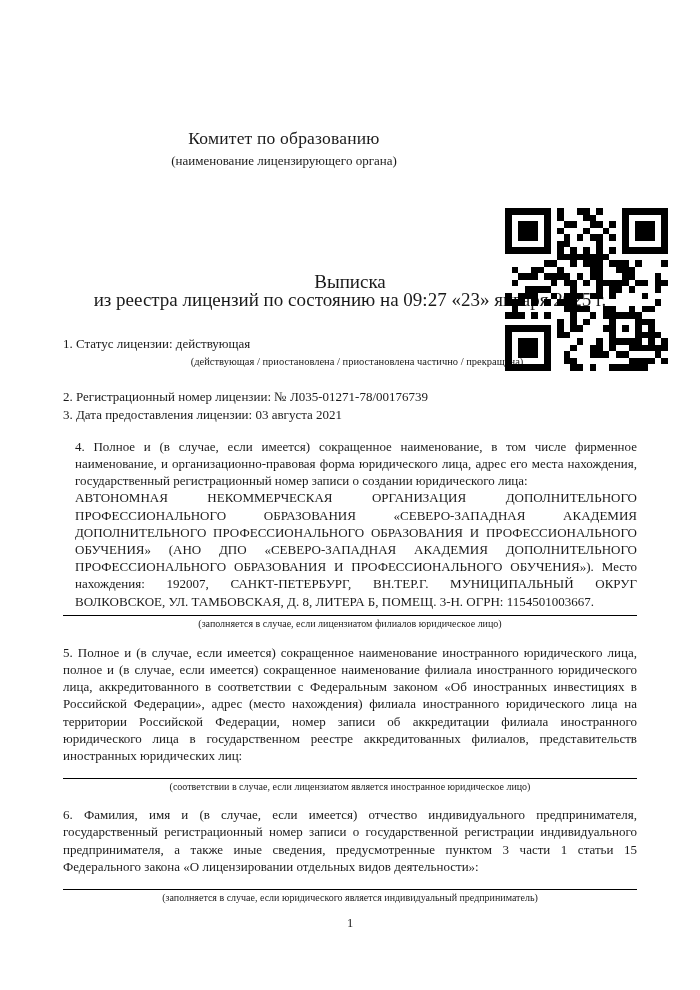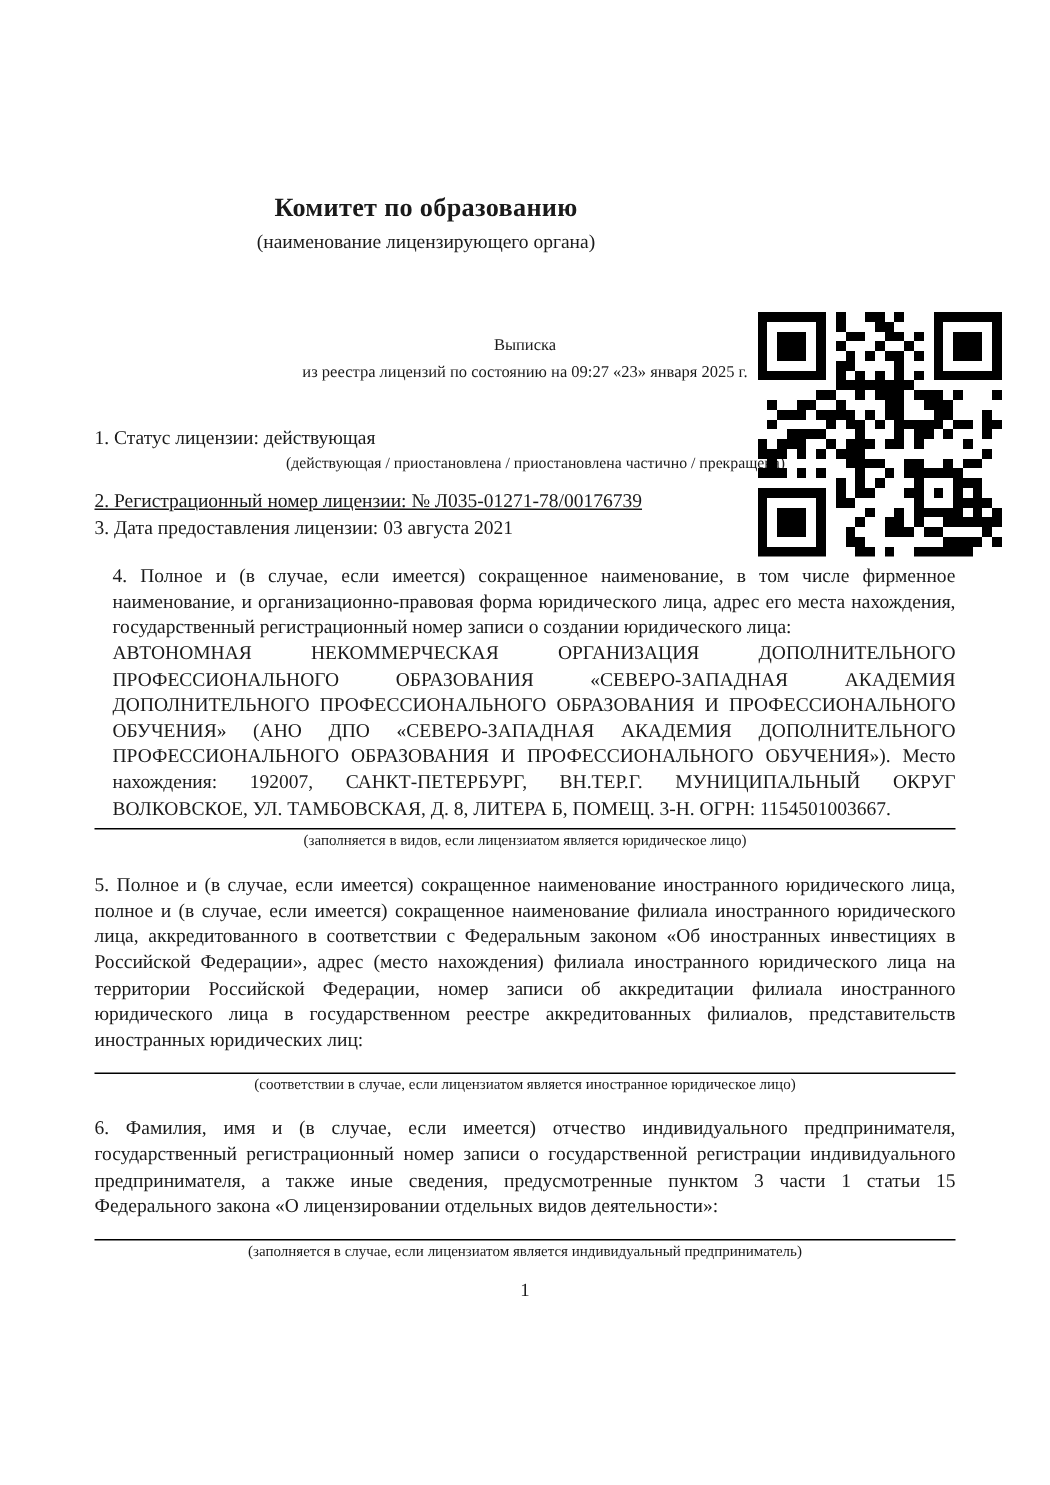--- a/index.html
+++ b/index.html
@@ -11,51 +11,51 @@
     overflow: hidden;
   }
   .page { position: relative; width: 700px; height: 990px; }
   .content { padding: 0 63px; }
 
   .issuer-block {
     margin-top: 128px;
     width: 442px;
     text-align: center;
   }
-  .issuer-name { font-size: 17.5px; font-weight: bold; letter-spacing: .2px; }
+  .issuer-name { font-size: 17.5px; font-weight: normal; letter-spacing: .2px; }
   .issuer-caption { font-size: 13px; margin-top: 4px; }
 
   .qr {
     position: absolute;
     left: 505px; top: 80px;
     width: 163px; height: 163px;
   }
   .qr svg { display: block; width: 163px; height: 163px; shape-rendering: crispEdges; }
 
   .doc-title {
-    margin-top: 52px;
+    margin-top: 104px;
     text-align: center;
-    font-size: 11px;
+    font-size: 19px;
     line-height: 18px;
   }
 
   .item {
     font-size: 13px;
     line-height: 17.2px;
     text-align: justify;
   }
   .item .value { text-align: justify; }
   .item-1 { margin-top: 26px; text-align: left; font-family: Liberation Serif, serif; }
   .status-caption {
     font-size: 10.5px;
     text-align: center;
     margin-top: 1px;
     padding-left: 14px;
   }
-  .item-2 { margin-top: 7px; text-decoration: underline; }
+  .item-2 { margin-top: 18px; }
   .item-3 { }
   .item-4 { margin-top: 15px; margin-left: 12px; }
   .item-5 { margin-top: 15px; }
   .item-6 { margin-top: 14px; }
 
   .fill-rule {
     border: none;
     border-top: 1.5px solid #000000;
     margin: 0;
   }
@@ -403,26 +403,26 @@
 
     <div class="item item-2">2. Регистрационный номер лицензии: № Л035-01271-78/00176739</div>
 
     <div class="item item-3">3. Дата предоставления лицензии: 03 августа 2021</div>
 
     <div class="item item-4">
       <div>4. Полное и (в случае, если имеется) сокращенное наименование, в том числе фирменное наименование, и организационно-правовая форма юридического лица, адрес его места нахождения, государственный регистрационный номер записи о создании юридического лица:</div>
       <div class="value">АВТОНОМНАЯ НЕКОММЕРЧЕСКАЯ ОРГАНИЗАЦИЯ ДОПОЛНИТЕЛЬНОГО ПРОФЕССИОНАЛЬНОГО ОБРАЗОВАНИЯ «СЕВЕРО-ЗАПАДНАЯ АКАДЕМИЯ ДОПОЛНИТЕЛЬНОГО ПРОФЕССИОНАЛЬНОГО ОБРАЗОВАНИЯ И ПРОФЕССИОНАЛЬНОГО ОБУЧЕНИЯ» (АНО ДПО «СЕВЕРО-ЗАПАДНАЯ АКАДЕМИЯ ДОПОЛНИТЕЛЬНОГО ПРОФЕССИОНАЛЬНОГО ОБРАЗОВАНИЯ И ПРОФЕССИОНАЛЬНОГО ОБУЧЕНИЯ»). Место нахождения: 192007, САНКТ-ПЕТЕРБУРГ, ВН.ТЕР.Г. МУНИЦИПАЛЬНЫЙ ОКРУГ ВОЛКОВСКОЕ, УЛ. ТАМБОВСКАЯ, Д. 8, ЛИТЕРА Б, ПОМЕЩ. 3-Н. ОГРН: 1154501003667.</div>
     </div>
     <hr class="fill-rule rule-4">
-    <div class="rule-caption">(заполняется в видов, если лицензиатом является юридическое лицо)</div>
+    <div class="rule-caption">(заполняется в случае, если лицензиатом филиалов юридическое лицо)</div>
 
     <div class="item item-5">5. Полное и (в случае, если имеется) сокращенное наименование иностранного юридического лица, полное и (в случае, если имеется) сокращенное наименование филиала иностранного юридического лица, аккредитованного в соответствии с Федеральным законом «Об иностранных инвестициях в Российской Федерации», адрес (место нахождения) филиала иностранного юридического лица на территории Российской Федерации, номер записи об аккредитации филиала иностранного юридического лица в государственном реестре аккредитованных филиалов, представительств иностранных юридических лиц:</div>
     <hr class="fill-rule rule-5">
     <div class="rule-caption">(соответствии в случае, если лицензиатом является иностранное юридическое лицо)</div>
 
     <div class="item item-6">6. Фамилия, имя и (в случае, если имеется) отчество индивидуального предпринимателя, государственный регистрационный номер записи о государственной регистрации индивидуального предпринимателя, а также иные сведения, предусмотренные пунктом 3 части 1 статьи 15 Федерального закона «О лицензировании отдельных видов деятельности»:</div>
     <hr class="fill-rule rule-6">
-    <div class="rule-caption">(заполняется в случае, если лицензиатом является индивидуальный предприниматель)</div>
+    <div class="rule-caption">(заполняется в случае, если юридического является индивидуальный предприниматель)</div>
 
     <div class="page-number">1</div>
 
   </div>
 </div>
 
 </body></html>

